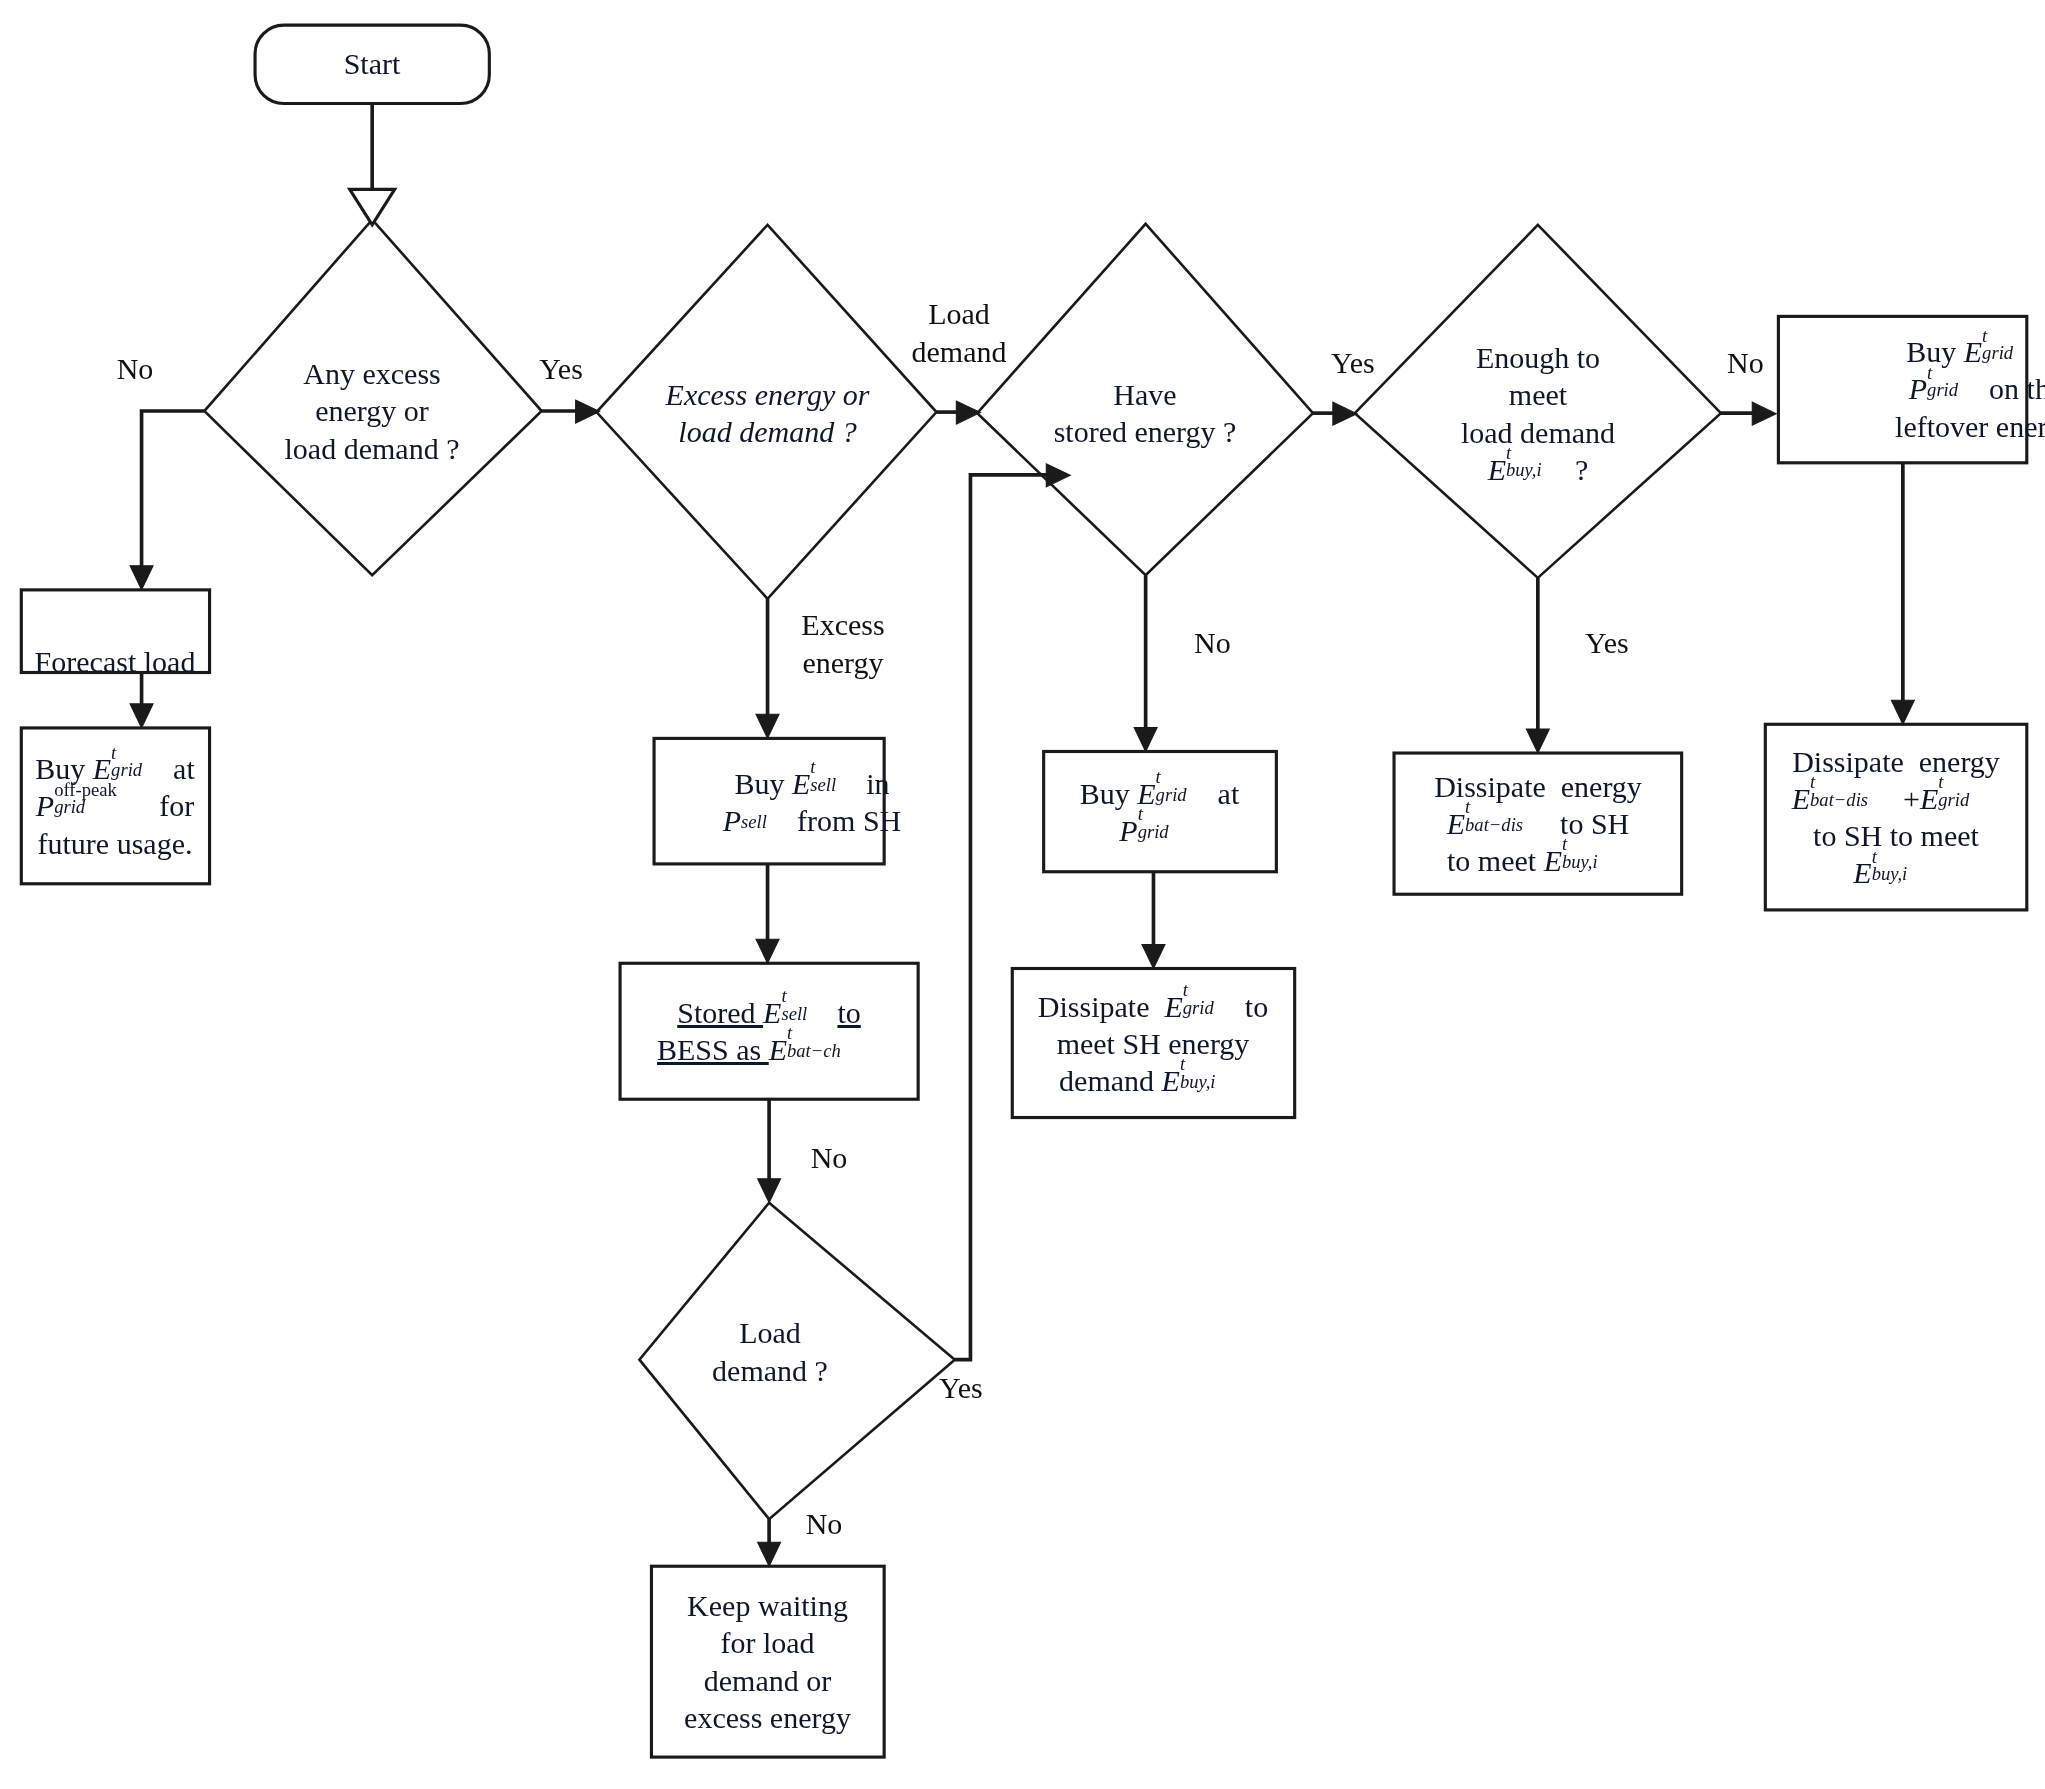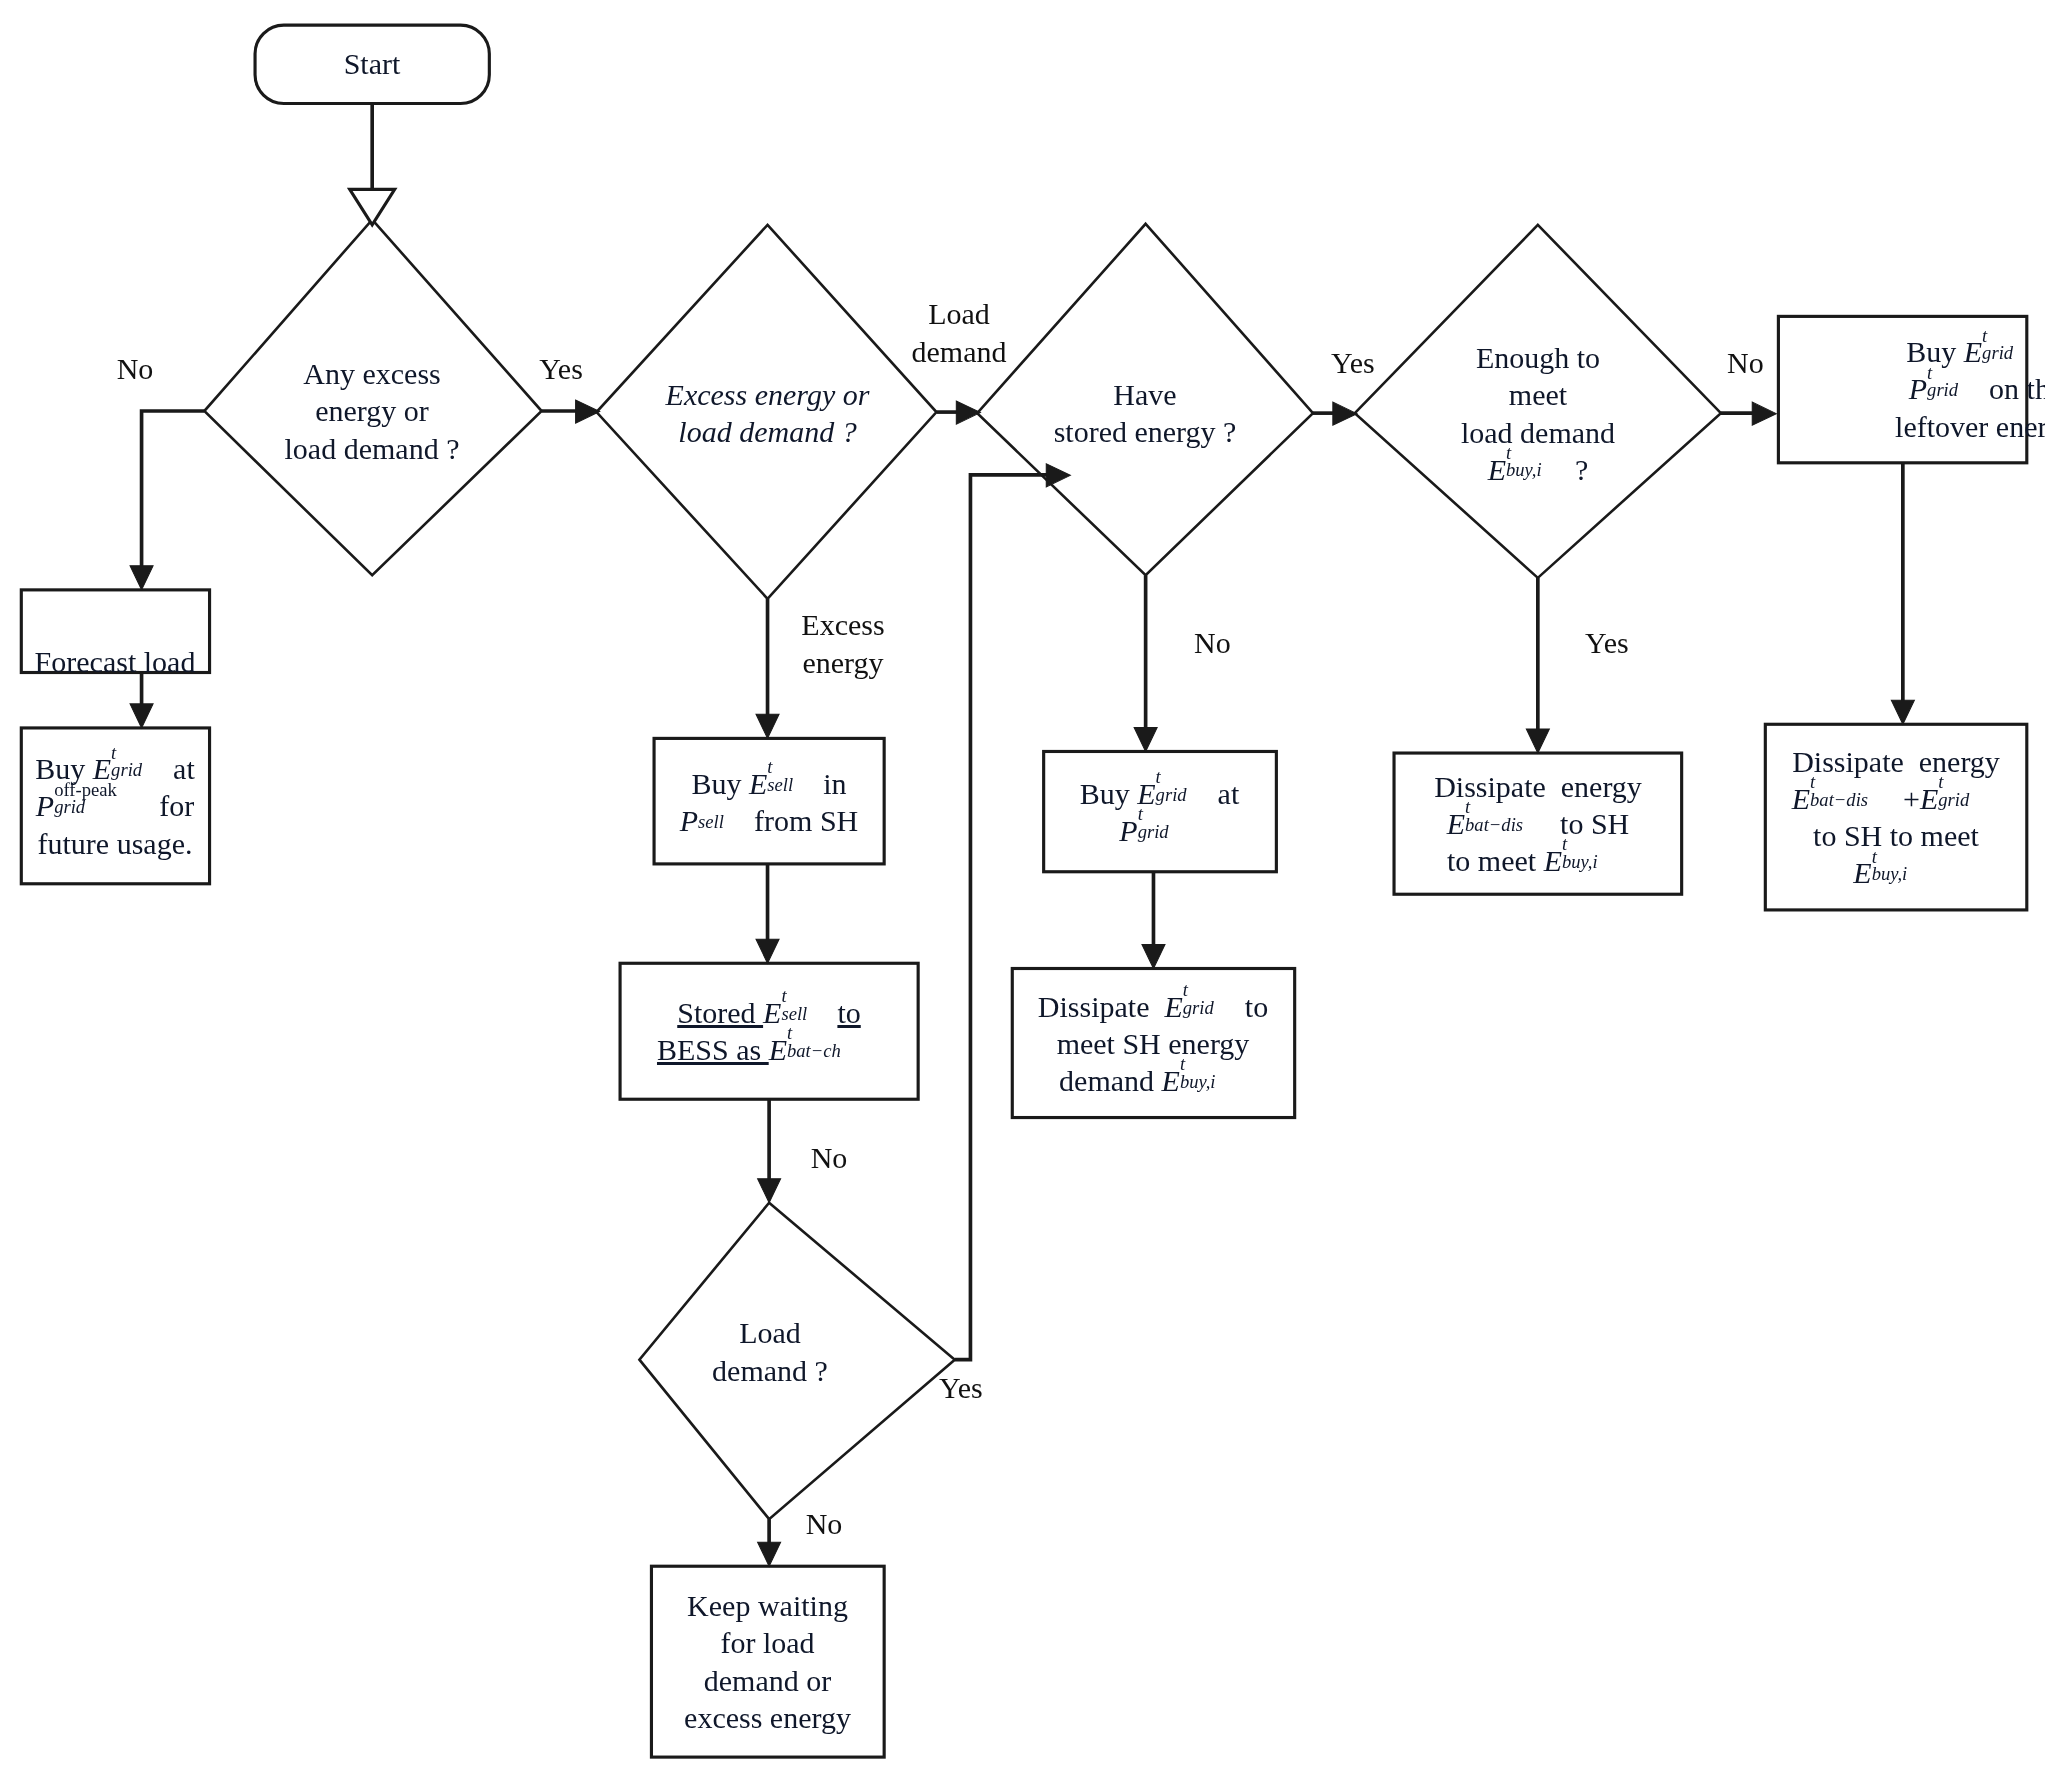--- a/index.html
+++ b/index.html
@@ -138,21 +138,21 @@
     </span>
   </div>
 
   <div class="nodetext" style="left:601px;top:366px;width:333px;height:94px;font-style:italic;">
     <span>
       <span class="ln">Excess energy or</span>
       <span class="ln">load demand ?</span>
     </span>
   </div>
 
-  <div class="nodetext" style="left:654px;top:739px;width:230px;height:126px;">
+  <div class="nodetext" style="left:654px;top:739px;width:230px;height:126px;padding-left:43px;">
     <span>
       <span class="ln">Buy <span class="ss"><span class="b">E</span><span class="s1">t</span><span class="s2">sell</span></span><span class="pad2" style="width:56px;"></span>in</span>
       <span class="ln"><span class="ss"><span class="b">P</span><span class="s2">sell</span></span><span class="pad2" style="width:56px;"></span>from SH</span>
     </span>
   </div>
 
   <div class="nodetext" style="left:620px;top:963px;width:298px;height:136px;text-decoration:underline;">
     <span>
       <span class="ln">Stored <span class="ss"><span class="b">E</span><span class="s1">t</span><span class="s2">sell</span></span><span class="pad2" style="width:56px;"></span>to</span>
       <span class="ln">BESS as <span class="ss"><span class="b">E</span><span class="s1">t</span><span class="s2">bat−ch</span></span><span class="pad2" style="width:94px;"></span></span>

